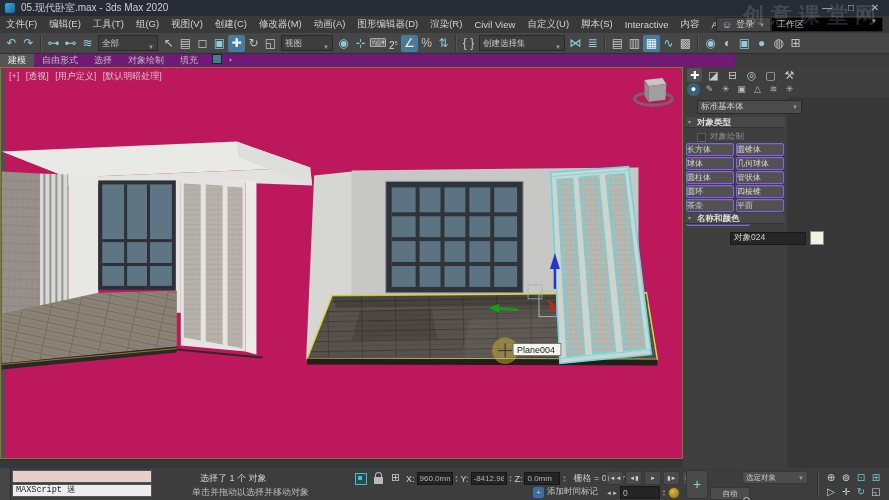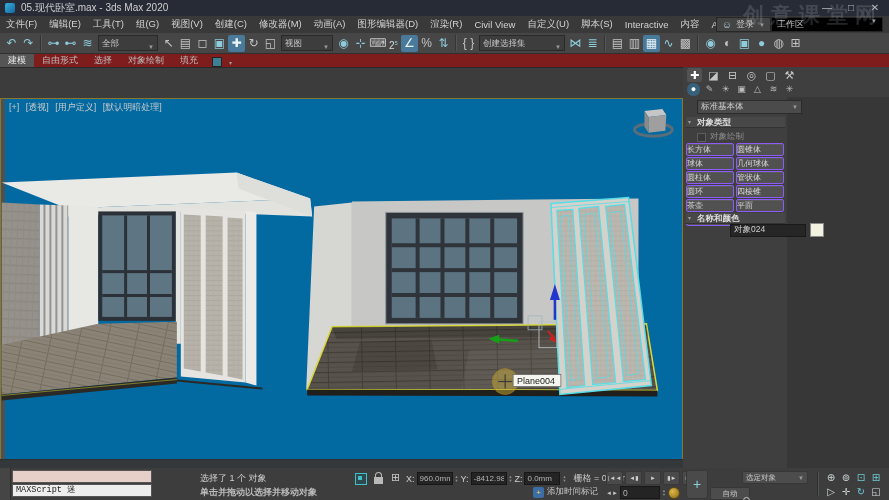--- a/index.html
+++ b/index.html
@@ -21,60 +21,60 @@
   
   .toolbar{left:0;top:33px;width:889px;height:20px;background:#464646;border-bottom:1px solid #303030;display:flex;align-items:center;padding-left:3px;}
   .ticon{width:17px;height:17px;line-height:17px;text-align:center;font-size:12px;color:#8ecbdb;flex:0 0 auto;}
   .ticon.gray{color:#c4c4c4;}
   .ticon.active{background:#49799b;border-radius:2px;color:#e8f4f8;}
   .tsep{width:1px;height:16px;background:#353535;border-right:1px solid #555;margin:0 3px;flex:0 0 auto;}
   .tdrop{height:14px;background:#3d3d3d;border:1px solid #2a2a2a;display:flex;align-items:flex-end;justify-content:space-between;font-size:8.5px;color:#c6c6c6;padding:0 3px;margin:0 2px;flex:0 0 auto;}
   .snaptxt{position:relative;font-size:10px;color:#d8d8d8;width:15px;text-align:center;}
   .snaptxt sup{font-size:6px;color:#8ecbdb;}
   
-  .ribbon{left:0;top:54px;width:889px;height:13px;background:#7f1d1d;display:flex;align-items:flex-end;font-size:9px;color:#bdbdbd;border-bottom:1px solid #2a2a2a;}
+  .ribbon{left:0;top:54px;width:735px;height:13px;background:#701a75;display:flex;align-items:flex-start;font-size:9px;color:#bdbdbd;border-bottom:1px solid #2a2a2a;}
   .rtab{padding:0 8px;height:13px;line-height:13px;}
   .rtab.active{background:#555;color:#eee;}
   .rcaret{display:flex;align-items:center;margin-left:6px;}
   .rsq{width:8px;height:8px;background:#3f7f92;border:1px solid #222;margin-right:2px;}
   
-  .viewport{left:0;top:67px;width:681px;height:390px;background:#0369a1;border:1px solid #86792c;margin-top:31px;}
+  .viewport{left:0;top:67px;width:681px;height:390px;background:#be185d;border:1px solid #86792c;}
   .vstrip{left:0;top:0;width:4px;height:390px;background:#4e5052;}
   .vlabels{left:8px;top:2px;font-size:9px;color:#c9c9c9;z-index:5;}
   .vlabels span{margin-right:4px;}
   
   .panel{left:683px;top:67px;width:206px;height:401px;background:#3f3f3f;}
   .panel-empty{position:absolute;left:104px;top:30px;right:0;bottom:0;background:#373737;}
   .ptabs{position:absolute;left:4px;top:1px;display:flex;gap:4px;}
   .ptab{width:15px;height:14px;line-height:14px;text-align:center;color:#c6c6c6;font-size:11px;}
   .ptab.active{background:#525252;border-radius:2px;color:#fff;}
   .psubs{position:absolute;left:4px;top:16px;display:flex;gap:3px;}
   .psub{width:13px;height:13px;line-height:13px;text-align:center;color:#bdbdbd;font-size:9px;}
   .psub.active{background:#37617a;border-radius:6px;color:#fff;}
   .pdrop{position:absolute;left:14px;top:33px;width:97px;height:12px;background:#4b4b4b;border:1px solid #2b2b2b;display:flex;align-items:center;justify-content:space-between;font-size:8.5px;color:#cdcdcd;padding:0 3px;}
   .rollout{position:absolute;left:3px;width:99px;height:11px;background:#484848;border-bottom:1px solid #333;font-size:8.5px;font-weight:bold;color:#dcdcdc;line-height:11px;padding-left:11px;box-sizing:border-box;}
   .rollout .arr{position:absolute;left:2px;top:0;font-size:6px;color:#9a9a9a;}
   .autogrid{position:absolute;left:14px;top:64px;display:flex;align-items:center;font-size:8.5px;color:#8d8d8d;}
   .cb{width:7px;height:7px;border:1px solid #5d5d5d;background:#383838;margin-right:4px;}
   .objgrid{position:absolute;left:3px;top:76px;width:99px;display:grid;grid-template-columns:48px 48px;gap:1px 2px;}
   .obtn{height:11px;line-height:11px;background:#515151;border:1px solid #8b5cf6;border-radius:2px;font-size:8px;color:#d6d6d6;box-shadow:inset 0 1px rgba(255,255,255,.06);}
   .obtn.wide{grid-column:1 / 2;width:62px;}
-  .namerow{position:absolute;left:3px;top:156px;display:flex;align-items:center;padding-left:44px;}
+  .namerow{position:absolute;left:3px;top:164px;display:flex;align-items:center;padding-left:44px;}
   .namein{width:68px;height:11px;background:#262626;border:1px solid #191919;color:#cfcfcf;font-size:8.5px;padding:0 3px;}
   .swatch{width:12px;height:12px;background:#f2f2e2;border:1px solid #8a8a8a;margin-left:4px;}
   
   .trackstrip{left:0;top:459px;width:683px;height:9px;background:#35383a;border-top:1px solid #2c2e30;}
   
   .statusbar{left:0;top:468px;width:889px;height:32px;background:#3d3d3d;font-size:9px;color:#d0d0d0;}
   .grip{position:absolute;left:0;top:0;width:10px;height:32px;background:#454545;border-right:1px solid #2f2f2f;}
   .msbox1{position:absolute;left:12px;top:2px;width:140px;height:13px;background:#e6cfc8;border:1px solid #555;box-sizing:border-box;}
   .msbox2{position:absolute;left:12px;top:16px;width:140px;height:13px;background:#ededed;border:1px solid #555;box-sizing:border-box;
           font-family:"Liberation Mono","DejaVu Sans Mono",monospace;font-size:8.5px;color:#222;line-height:11px;padding-left:3px;}
   .stline1{position:absolute;left:200px;top:4px;}
-  .stline2{position:absolute;left:200px;top:18px;color:#bdbdbd;font-weight:bold;}
+  .stline2{position:absolute;left:192px;top:18px;color:#bdbdbd;}
   .isoicon{position:absolute;left:355px;top:5px;width:10px;height:10px;border:1px solid #43bfc9;background:#2d4a4f;}
   .isoicon::after{content:"";position:absolute;left:2px;top:2px;width:4px;height:4px;background:#43bfc9;}
   .lockicon{position:absolute;left:374px;top:9px;width:9px;height:7px;background:#b9b9b9;}
   .lockicon::before{content:"";position:absolute;left:1px;top:-5px;width:5px;height:5px;border:1.5px solid #b9b9b9;border-bottom:none;border-radius:4px 4px 0 0;}
   .xformicon{position:absolute;left:391px;top:3px;font-size:11px;color:#c6c6c6;}
   .coordrow{position:absolute;left:406px;top:4px;display:flex;align-items:center;gap:2px;}
   .numf{width:30px;height:11px;background:#242424;border:1px solid #171717;color:#b3b3b3;font-size:8px;padding:0 2px;}
   .framef{width:34px;height:11px;background:#242424;border:1px solid #171717;color:#b3b3b3;font-size:8.5px;padding:0 2px;}
   .spin{display:inline-flex;flex-direction:column;justify-content:center;font-size:4px;color:#8d8d8d;line-height:4px;}
   .gridlbl{margin-left:5px;white-space:nowrap;color:#c8c8c8;}

